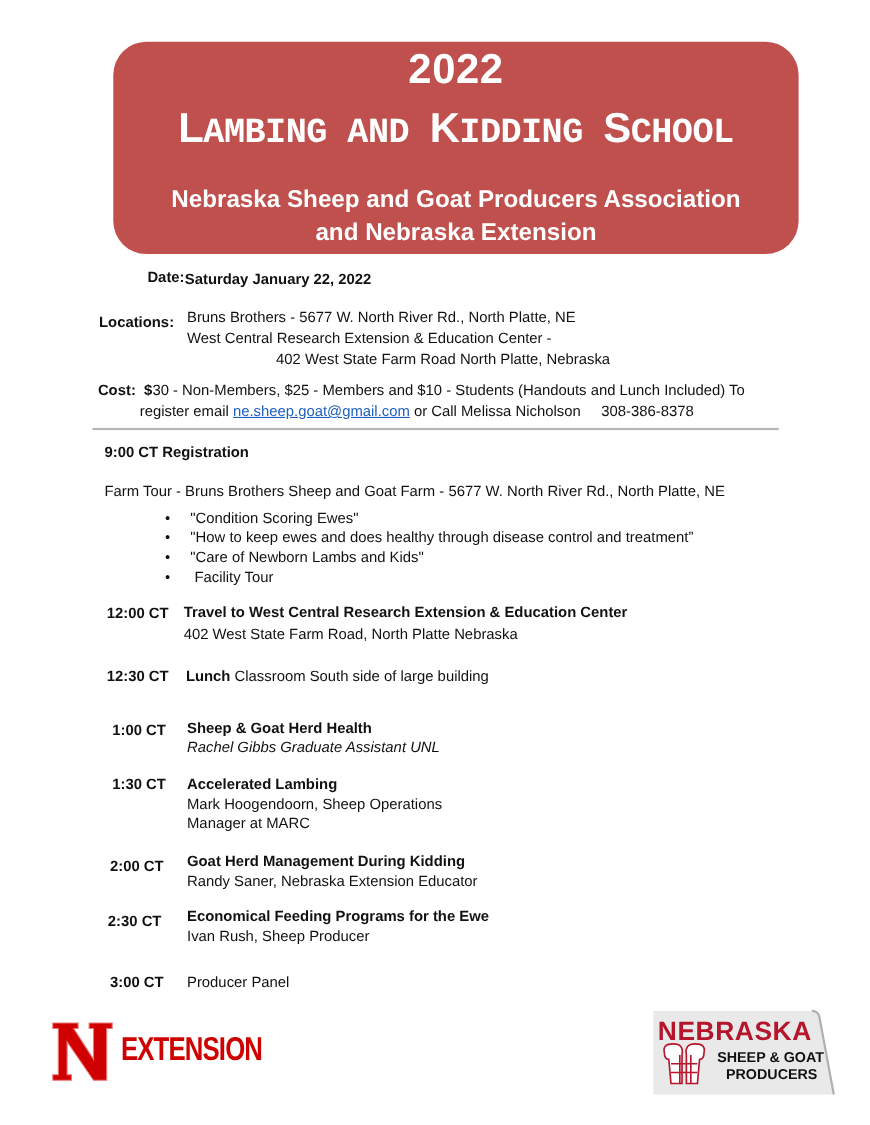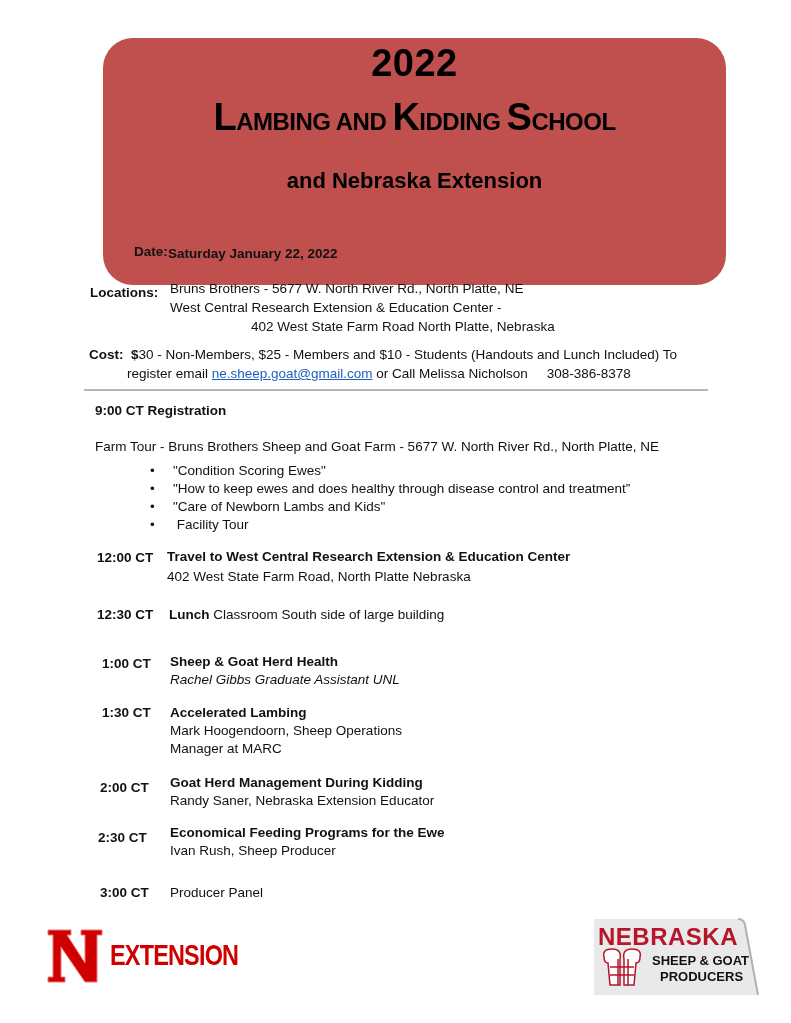--- a/index.html
+++ b/index.html
@@ -1,27 +1,27 @@
 <!DOCTYPE html>
 <html><head>
   <meta charset="utf-8">
   <style>
     * { box-sizing: border-box; margin: 0; padding: 0; }
     html, body { width: 791px; height: 1023px; background: #ffffff; overflow: hidden; }
     body { position: relative; font-family: "Liberation Sans", sans-serif; color: #111; }
 
     .banner {
-      position: absolute; left: 103px; top: 38px; width: 623px; height: 247px;
+      position: absolute; left: 103px; top: 38px; width: 623px; height: 193px;
       background: #c0504d; border-radius: 30px;
-      text-align: center; color: #000000;
+      text-align: center; color: #ffffff;
     }
     .banner .year { position: absolute; left: 0; right: 0; top: 4px; font-size: 38px; font-weight: bold; letter-spacing: 0.5px; }
     .banner .title { position: absolute; left: 0; right: 0; top: 58px; font-weight: bold; letter-spacing: -0.5px; }
     .banner .title .big { font-size: 38px; }
-    .banner .title .small { font-size: 24px; }
+    .banner .title .small { font-size: 32px; font-family: Liberation Mono, monospace; }
     .banner .org { position: absolute; left: 0; right: 0; top: 128px; font-size: 22px; font-weight: bold; line-height: 30px; }
 
     .info { position: absolute; font-size: 13.5px; line-height: 18px; }
     .lbl { font-weight: bold; }
     .bold { font-weight: bold; }
     .link { color: #1f5fbf; text-decoration: underline; cursor: pointer; }
 
     .divider { position: absolute; left: 84px; top: 389px; width: 624px; height: 2px; background: #b5b5b5; }
 
     .agenda { position: absolute; font-size: 13.5px; line-height: 18px; }
@@ -39,20 +39,21 @@
   </style>
 </head>
 <body>
 
 <div class="banner">
   <div class="year">2022</div>
   <div class="title">
     <span class="big">L</span><span class="small">AMBING AND </span><span class="big">K</span><span class="small">IDDING </span><span class="big">S</span><span class="small">CHOOL</span>
   </div>
   <div class="org">
+    <div>Nebraska Sheep and Goat Producers Association</div>
     <div>and Nebraska Extension</div>
   </div>
 </div>
 
 <div class="info lbl" style="left:90px; top:243px;padding-left:44px;">Date:</div>
 <div class="info bold" style="left:168px; top:245px;">Saturday January 22, 2022</div>
 
 <div class="info lbl" style="left:90px; top:284px;">Locations:</div>
 <div class="info" style="left:170px; top:280px;">Bruns Brothers  - 5677 W. North River Rd., North Platte, NE</div>
 <div class="info" style="left:170px; top:299px;">West Central Research Extension &amp; Education Center -</div>

